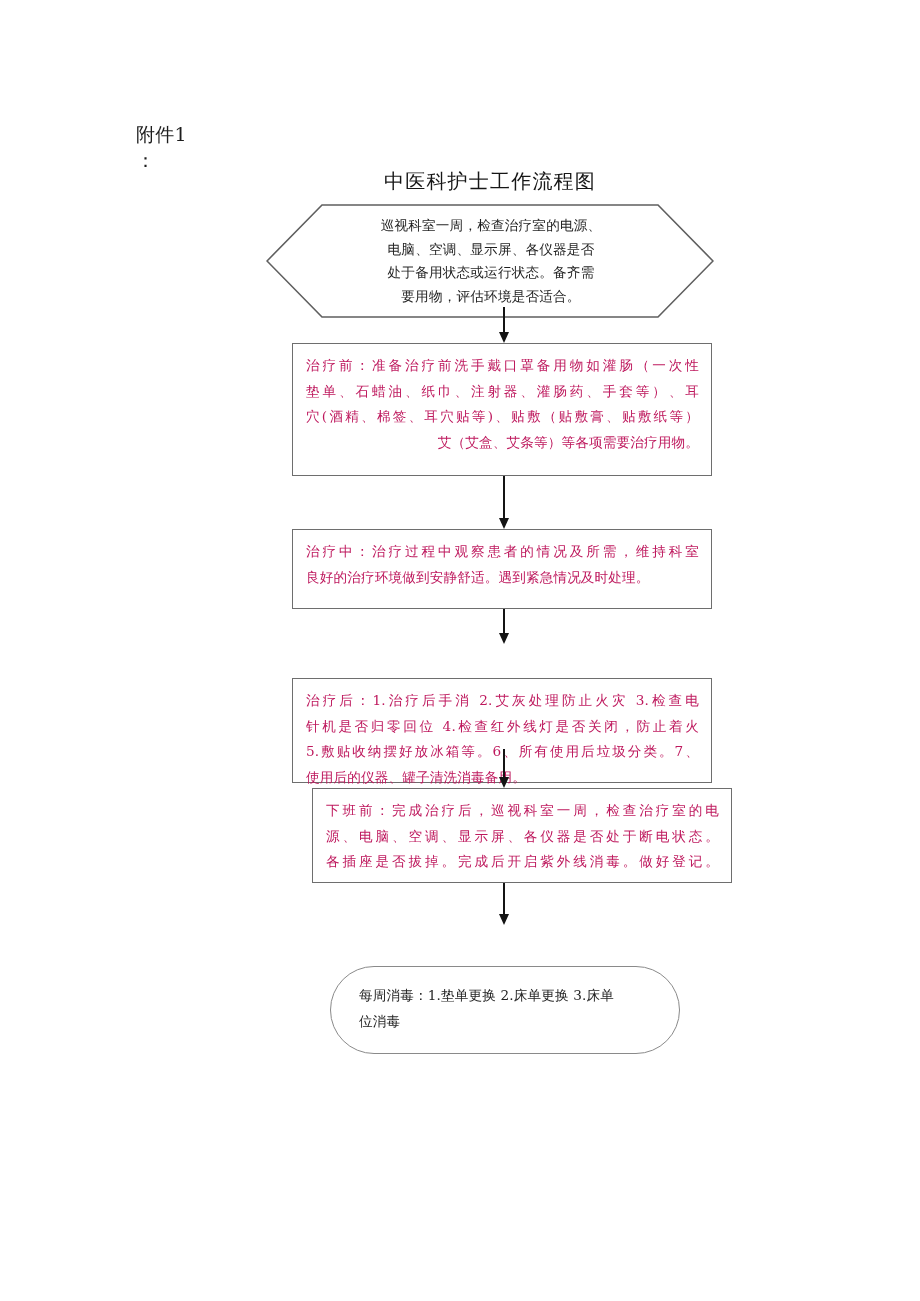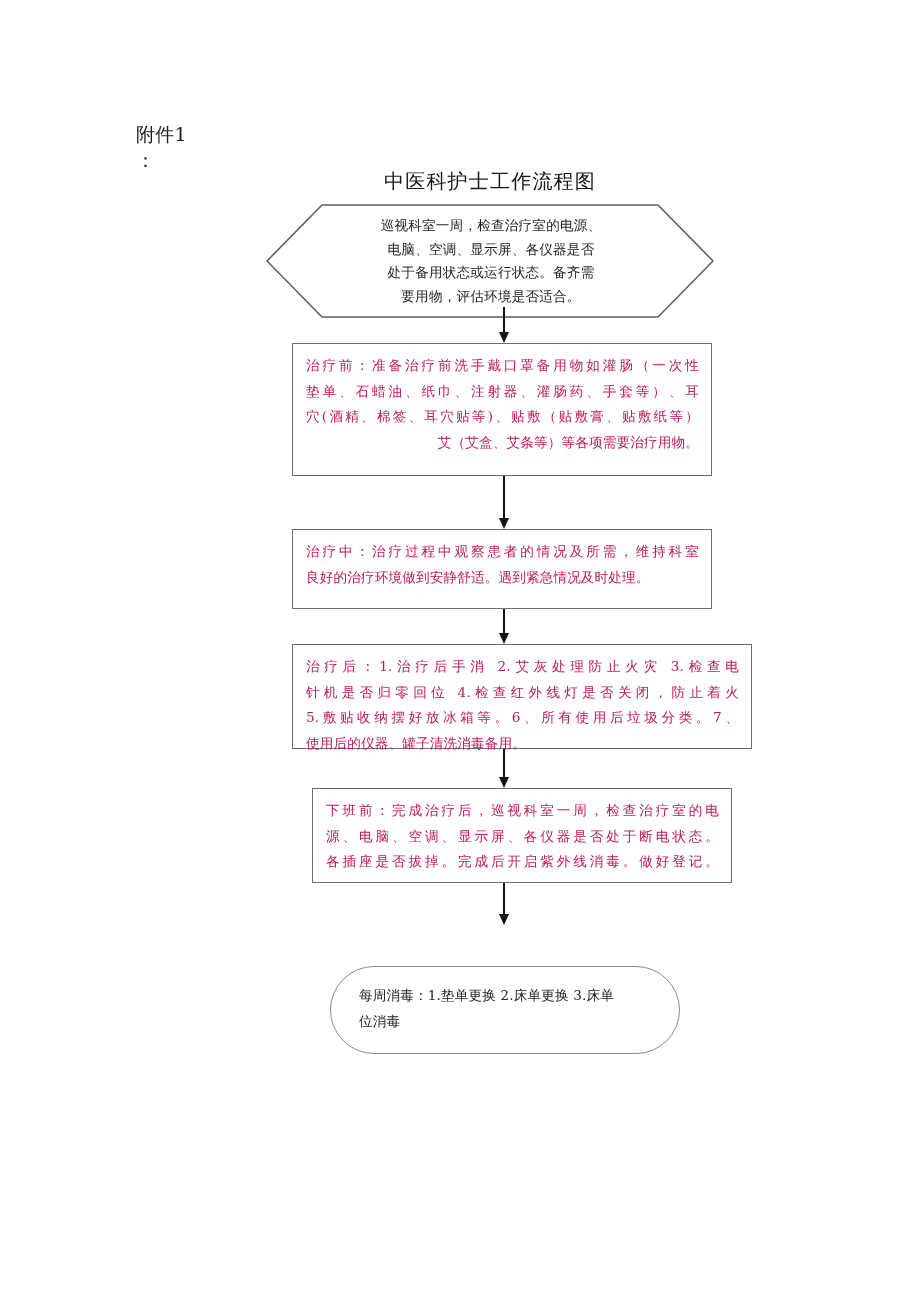--- a/index.html
+++ b/index.html
@@ -118,21 +118,21 @@
   }
   .rect .txt .lastline {
     text-align: right;
   }
   .rect .txt .freeline {
     text-align: left;
   }
 
   #box-pre  { left: 292px; top: 343px;  width: 420px; height: 133px; }
   #box-mid  { left: 292px; top: 529px;  width: 420px; height: 80px;  }
-  #box-post { left: 292px; top: 644px;  width: 460px; height: 105px; padding-left: 8px; }
+  #box-post { left: 292px; top: 678px;  width: 420px; height: 105px; padding-left: 8px; }
   #box-end  { left: 292px; top: 788px;  width: 420px; height: 95px; margin-left: 20px;  }
 
   
   #box-weekly {
     left: 330px;
     top: 925px;
     width: 350px;
     height: 88px;
     border: 1px solid #8a8a8a;
     border-radius: 44px;

